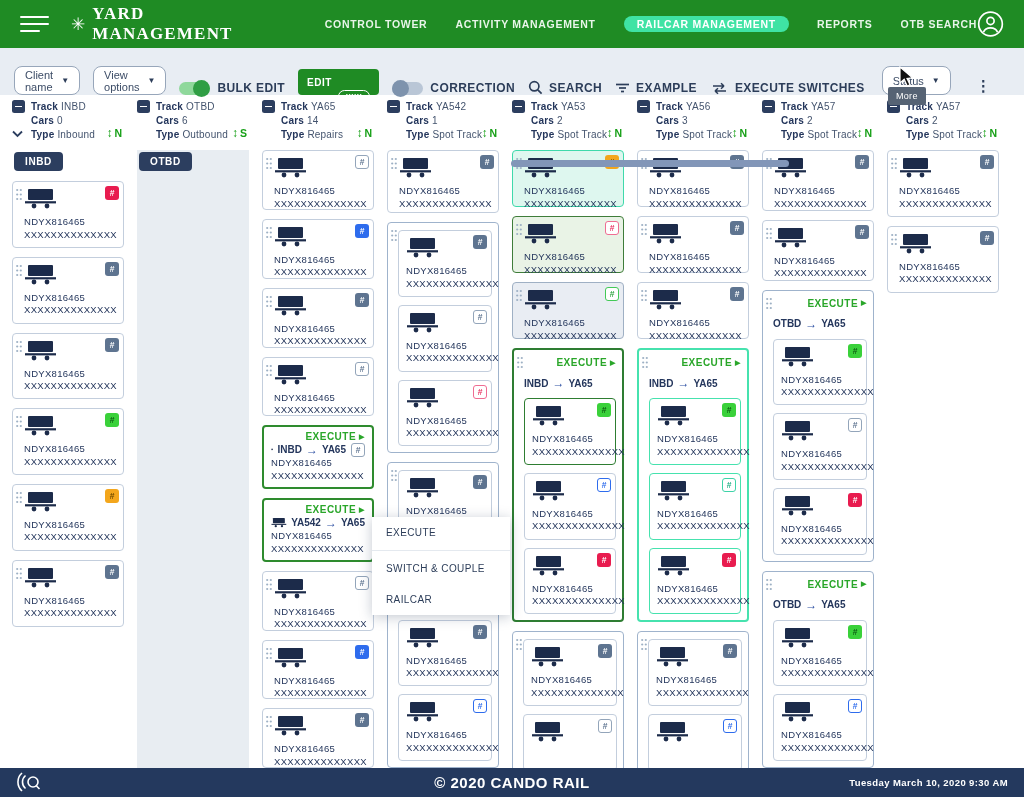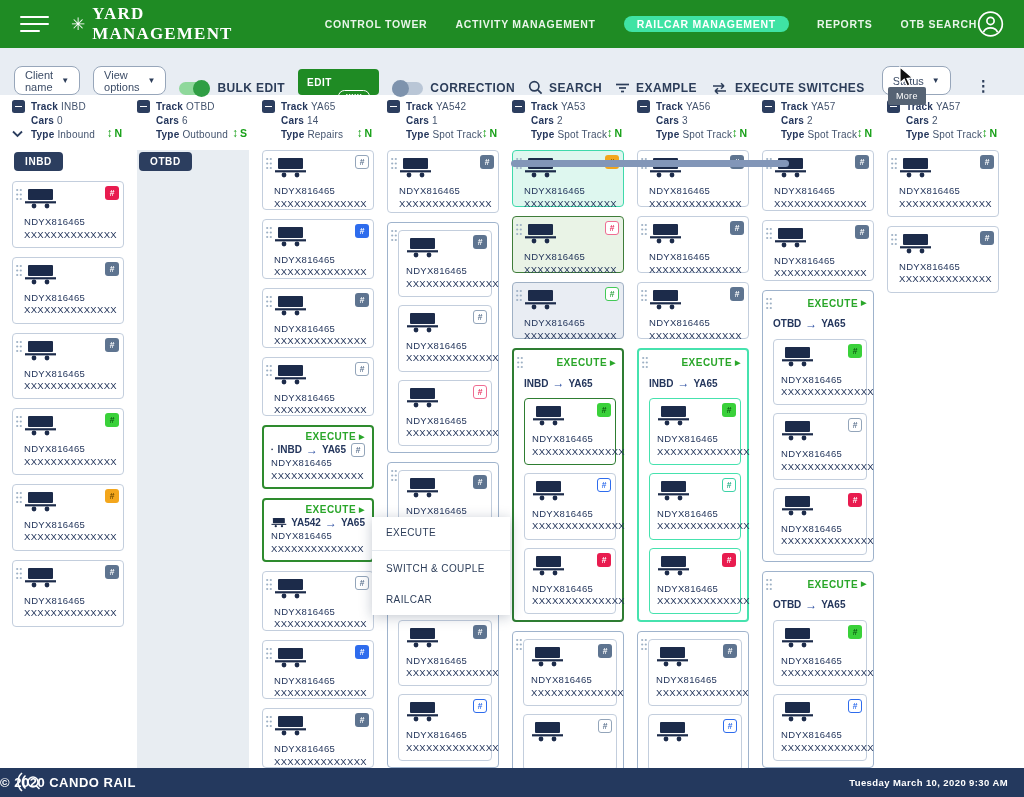--- a/index.html
+++ b/index.html
@@ -107,21 +107,21 @@
   .menu-item { padding:10px 14px; letter-spacing:.4px; cursor:pointer; }
   .menu-item.hl { background:#7fe9c5; }
   .menu-div { border-top:1px solid #e4e9ef; margin:2px 0; }
   .tooltip { position:absolute; left:888px; top:87px; background:#566374; color:#fff; font-size:9px;
              padding:4px 8px; border-radius:2px; z-index:60; letter-spacing:.3px; }
   .cursor { position:absolute; left:898px; top:66px; z-index:61; pointer-events:none; }
 
   
   .footer { height:29px; background:#24395e; flex:none; display:flex; align-items:center; padding:0 16px;
             position:relative; z-index:40; }
-  .f-copy { position:absolute; left:0; right:0; text-align:left; color:#fff; font-size:13px; font-weight:bold;
+  .f-copy { position:absolute; left:0; right:0; text-align:center; color:#fff; font-size:15px; font-weight:bold;
             letter-spacing:.5px; }
   .f-date { margin-left:auto; color:#fff; font-size:9.5px; font-weight:bold; letter-spacing:.4px; }
 </style>
 </head>
 <body>
 
 <div class="canvas">
 
   <div class="appbar">
     <div class="burger">

